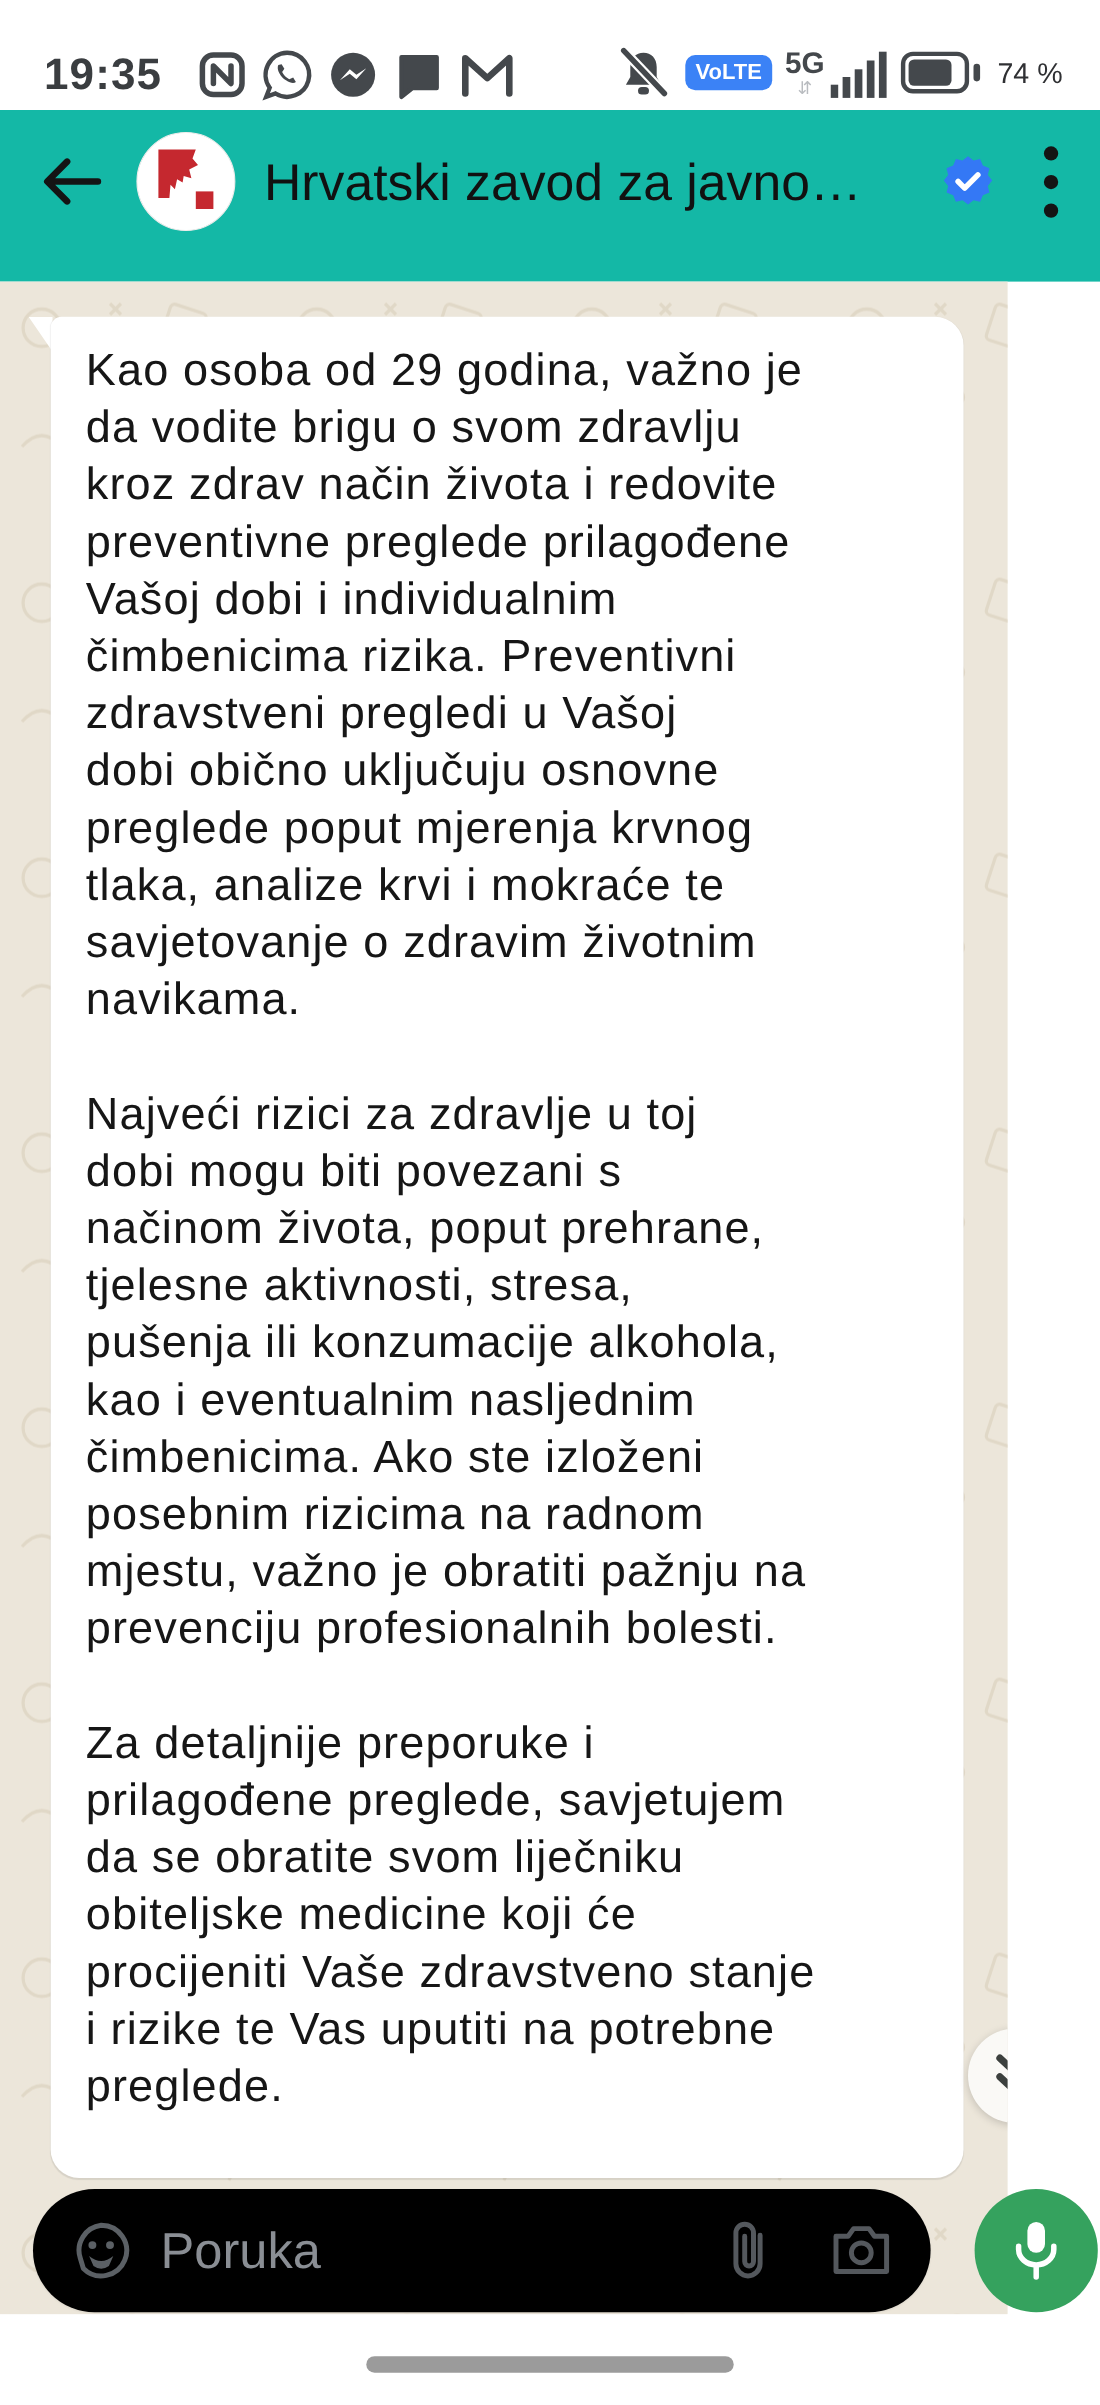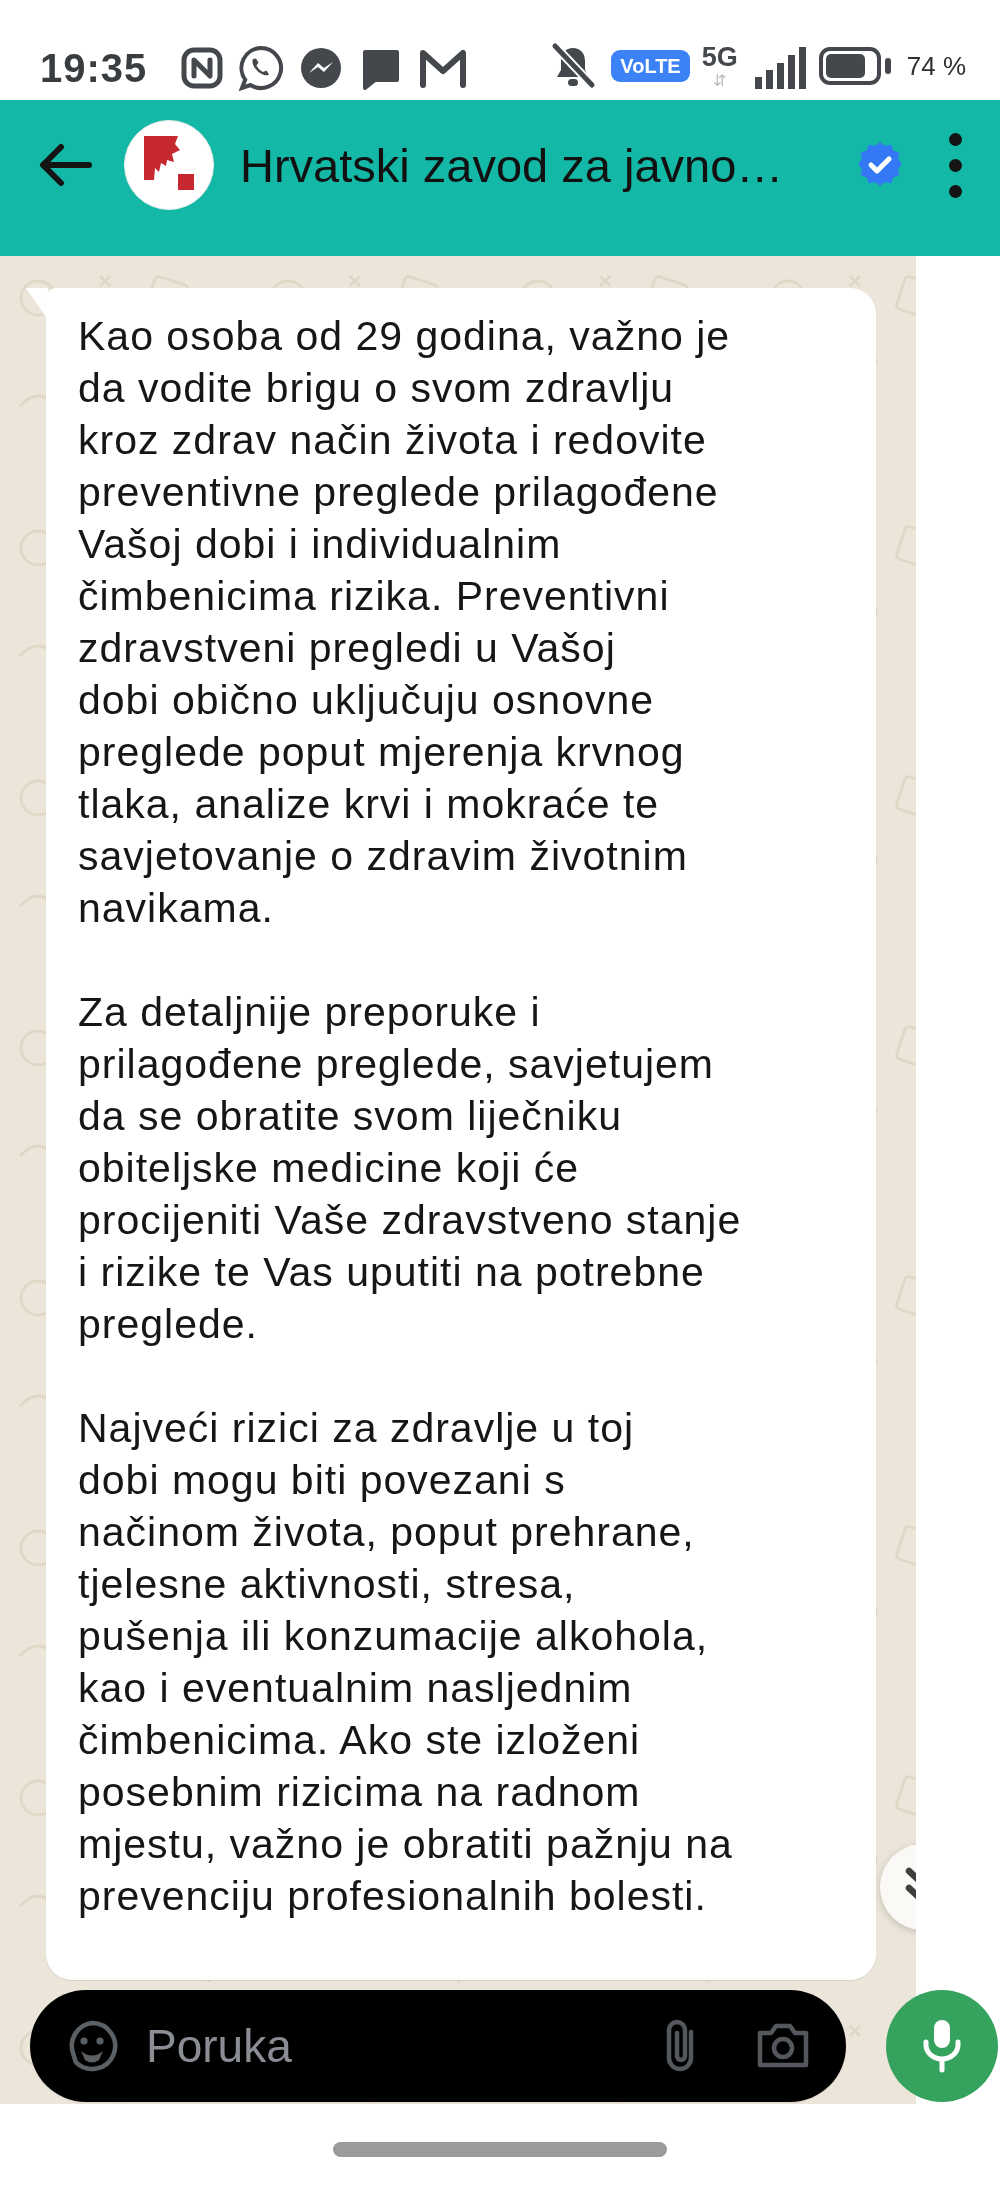--- a/index.html
+++ b/index.html
@@ -7,21 +7,21 @@
   .screen{position:relative;width:1000px;height:2186px;background:#fff;overflow:hidden;}
 
   
   .statusbar{position:absolute;left:0;top:0;width:1000px;height:100px;background:#fff;
     display:flex;align-items:flex-end;justify-content:space-between;padding:0 34px 8px 40px;box-sizing:border-box;}
   .sb-left,.sb-right{display:flex;align-items:center;gap:12px;}
   .sb-time{font-size:40px;font-weight:700;color:#3a3d40;letter-spacing:1px;margin-right:20px;}
   .sb-ico{display:block;}
   .volte-badge{background:#3b82f6;color:#fff;border-radius:9px;font-size:20px;font-weight:700;
     padding:6px 9px;line-height:1;letter-spacing:0;}
-  .sig5g{display:flex;align-items:flex-end;gap:17px;}
+  .sig5g{display:flex;align-items:flex-end;gap:5px;}
   .sig5g .fiveg{display:flex;flex-direction:column;align-items:center;line-height:1;}
   .sig5g .fiveg .lbl{font-size:27px;font-weight:700;color:#44484c;}
   .sig5g .fiveg .arr{font-size:16px;color:#b9bcc0;margin-top:2px;}
   .batt{display:flex;align-items:center;gap:4px;}
   .batt-body{width:62px;height:38px;border:4px solid #44484c;border-radius:11px;position:relative;box-sizing:border-box;}
   .batt-fill{position:absolute;left:3px;top:3px;bottom:3px;width:72%;background:#44484c;border-radius:5px;}
   .batt-nub{width:6px;height:16px;background:#44484c;border-radius:3px;}
   .sb-pct{font-size:26px;color:#2f3033;font-weight:400;margin-left:4px;}
 
   
@@ -178,37 +178,37 @@
 kroz zdrav način života i redovite
 preventivne preglede prilagođene
 Vašoj dobi i individualnim
 čimbenicima rizika. Preventivni
 zdravstveni pregledi u Vašoj
 dobi obično uključuju osnovne
 preglede poput mjerenja krvnog
 tlaka, analize krvi i mokraće te
 savjetovanje o zdravim životnim
 navikama.</p>
-      <p>Za detaljnije preporuke i
-prilagođene preglede, savjetujem
-da se obratite svom liječniku
-obiteljske medicine koji će
-procijeniti Vaše zdravstveno stanje
-i rizike te Vas uputiti na potrebne
-preglede.</p>
       <p>Najveći rizici za zdravlje u toj
 dobi mogu biti povezani s
 načinom života, poput prehrane,
 tjelesne aktivnosti, stresa,
 pušenja ili konzumacije alkohola,
 kao i eventualnim nasljednim
 čimbenicima. Ako ste izloženi
 posebnim rizicima na radnom
 mjestu, važno je obratiti pažnju na
 prevenciju profesionalnih bolesti.</p>
+      <p>Za detaljnije preporuke i
+prilagođene preglede, savjetujem
+da se obratite svom liječniku
+obiteljske medicine koji će
+procijeniti Vaše zdravstveno stanje
+i rizike te Vas uputiti na potrebne
+preglede.</p>
       <p>Ako imate obiteljsku povijest bolesti ili</p>
     </div>
 
     <div class="scrollbtn">
       <svg width="44" height="44" viewBox="0 0 44 44">
         <path d="M8 6 L22 19 L36 6" fill="none" stroke="#3c403e" stroke-width="6.5" stroke-linecap="round" stroke-linejoin="round"></path>
         <path d="M8 23 L22 36 L36 23" fill="none" stroke="#3c403e" stroke-width="6.5" stroke-linecap="round" stroke-linejoin="round"></path>
       </svg>
     </div>
   </div>

